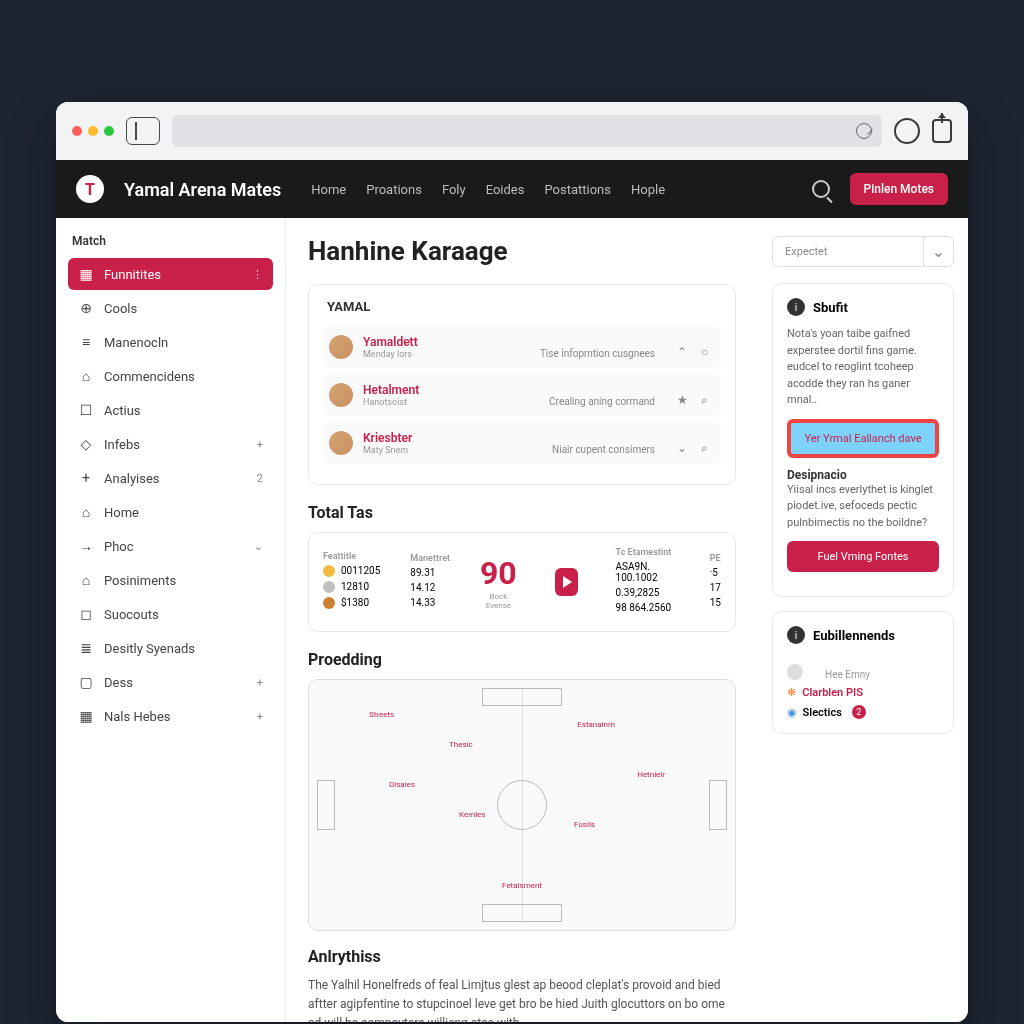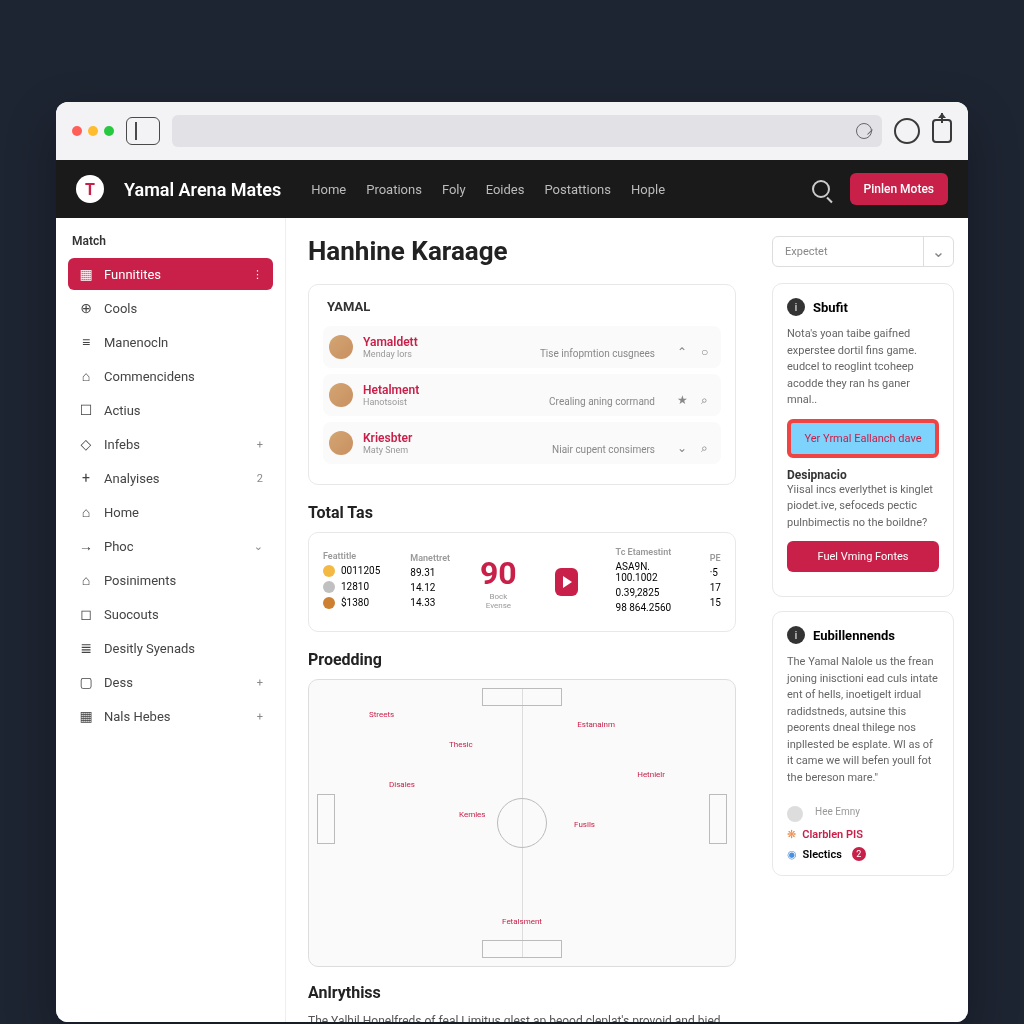--- a/index.html
+++ b/index.html
@@ -48,42 +48,42 @@
 .section-h{font-size:16px;font-weight:700;color:#222;margin-bottom:10px}
 .stats{display:flex;gap:30px;align-items:center}
 .stat-col{font-size:10px}
 .stat-lbl{color:#999;font-size:9px;font-weight:600;margin-bottom:4px}
 .stat-row{display:flex;align-items:flex-start;gap:6px;margin-bottom:4px}
 .medal{width:12px;height:12px;border-radius:50%}
 .m-gold{background:#f4b942}.m-silver{background:#c0c0c0}.m-bronze{background:#cd7f32}
 .big-num{font-size:32px;font-weight:700;color:#c82049}
 .play-btn{width:28px;height:28px;background:#c82049;border-radius:6px;display:flex;align-items:center;justify-content:center;margin:0 8px}
 .play-btn::before{content:"";width:0;height:0;border-left:9px solid #fff;border-top:6px solid transparent;border-bottom:6px solid transparent;margin-left:2px}
-.pitch{border:1px solid #ddd;border-radius:10px;height:288px;position:relative;background:#fafafa}
+.pitch{border:1px solid #ddd;border-radius:10px;height:252px;position:relative;background:#fafafa}
 .pitch .center{position:absolute;top:50%;left:50%;transform:translate(-50%,-50%);width:50px;height:50px;border:1.5px solid #bbb;border-radius:50%}
 .pitch .half{position:absolute;top:8px;bottom:8px;width:1px;background:#ddd;left:50%}
 .pitch .goal-l{position:absolute;left:8px;top:40%;width:18px;height:50px;border:1.5px solid #bbb}
 .pitch .goal-r{position:absolute;right:8px;top:40%;width:18px;height:50px;border:1.5px solid #bbb}
 .pitch .box-t{position:absolute;top:8px;left:50%;transform:translateX(-50%);width:80px;height:18px;border:1.5px solid #bbb}
 .pitch .box-b{position:absolute;bottom:8px;left:50%;transform:translateX(-50%);width:80px;height:18px;border:1.5px solid #bbb}
 .pitch .lbl{position:absolute;font-size:8px;color:#c82049}
 .anl{font-size:12px;color:#555;line-height:1.6;margin-top:8px}
 .rpanel{width:210px;padding:18px 14px;overflow-y:auto}
 .dd{display:flex;border:1px solid #ddd;border-radius:6px;overflow:hidden;margin-bottom:16px}
 .dd span{flex:1;padding:8px 12px;font-size:11px;color:#888}
 .dd .chev{width:30px;border-left:1px solid #ddd;display:flex;align-items:center;justify-content:center;color:#888;cursor:pointer}
 .rcard{border:1px solid #e8e8e8;border-radius:10px;padding:14px;margin-bottom:14px}
 .rhdr{display:flex;align-items:center;gap:8px;margin-bottom:10px}
 .ric{width:18px;height:18px;background:#333;border-radius:50%;color:#fff;font-size:10px;display:flex;align-items:center;justify-content:center}
 .rtitle{font-size:13px;font-weight:700}
 .rtext{font-size:11px;color:#666;line-height:1.5;margin-bottom:10px}
 .rbtn{background:#c82049;color:#fff;padding:9px 12px;border-radius:6px;font-size:11px;text-align:center;cursor:pointer;margin-bottom:10px}
 .rbtn.outline{background:#7dd3fc;border:4px solid #ef4444;color:#c82049}
 .rsub{font-size:12px;font-weight:700;color:#333;}
-.author{display:flex;align-items:flex-start;gap:12px;margin-top:20px}
+.author{display:flex;align-items:flex-end;gap:22px;margin-top:20px}
 .author .av{width:16px;height:16px;border-radius:50%;background:#ddd}
 .author span{font-size:10px;color:#999}
 .tag-row{display:flex;align-items:center;gap:6px;font-size:11px;margin-top:6px}
 .badge-num{background:#c82049;color:#fff;width:14px;height:14px;border-radius:50%;font-size:9px;display:flex;align-items:center;justify-content:center;margin-left:4px}
 </style>
 </head>
 <body>
 
 <div class="window">
   <div class="titlebar">
@@ -322,21 +322,20 @@
         <div class="rsub">Desipnacio</div>
         <div class="rtext">Yiisal incs everlythet is kinglet piodet.ive, sefoceds pectic pulnbimectis no the boildne?</div>
         <div class="rbtn">Fuel Vming Fontes</div>
       </div>
 
       <div class="rcard">
         <div class="rhdr">
           <div class="ric">i</div>
           <div class="rtitle">Eubillennends</div>
         </div>
-        <div class="rtext">The Yamal Nalole us the frean joning inisctioni ead culs intate ent of hells, inoetigelt irdual radidstneds, autsine this peorents dneal thilege nos inpllested be esplate. Wl as of it came we will befen youll fot the bereson mare."</div>
         <div class="author">
           <div class="av"></div>
           <span>Hee Emny</span>
         </div>
         <div class="tag-row">
           <span style="color:#e84;">❋</span>
           <span style="font-weight:600;color:#c82049">Clarblen PIS</span>
         </div>
         <div class="tag-row">
           <span style="color:#4a90e2">◉</span>

